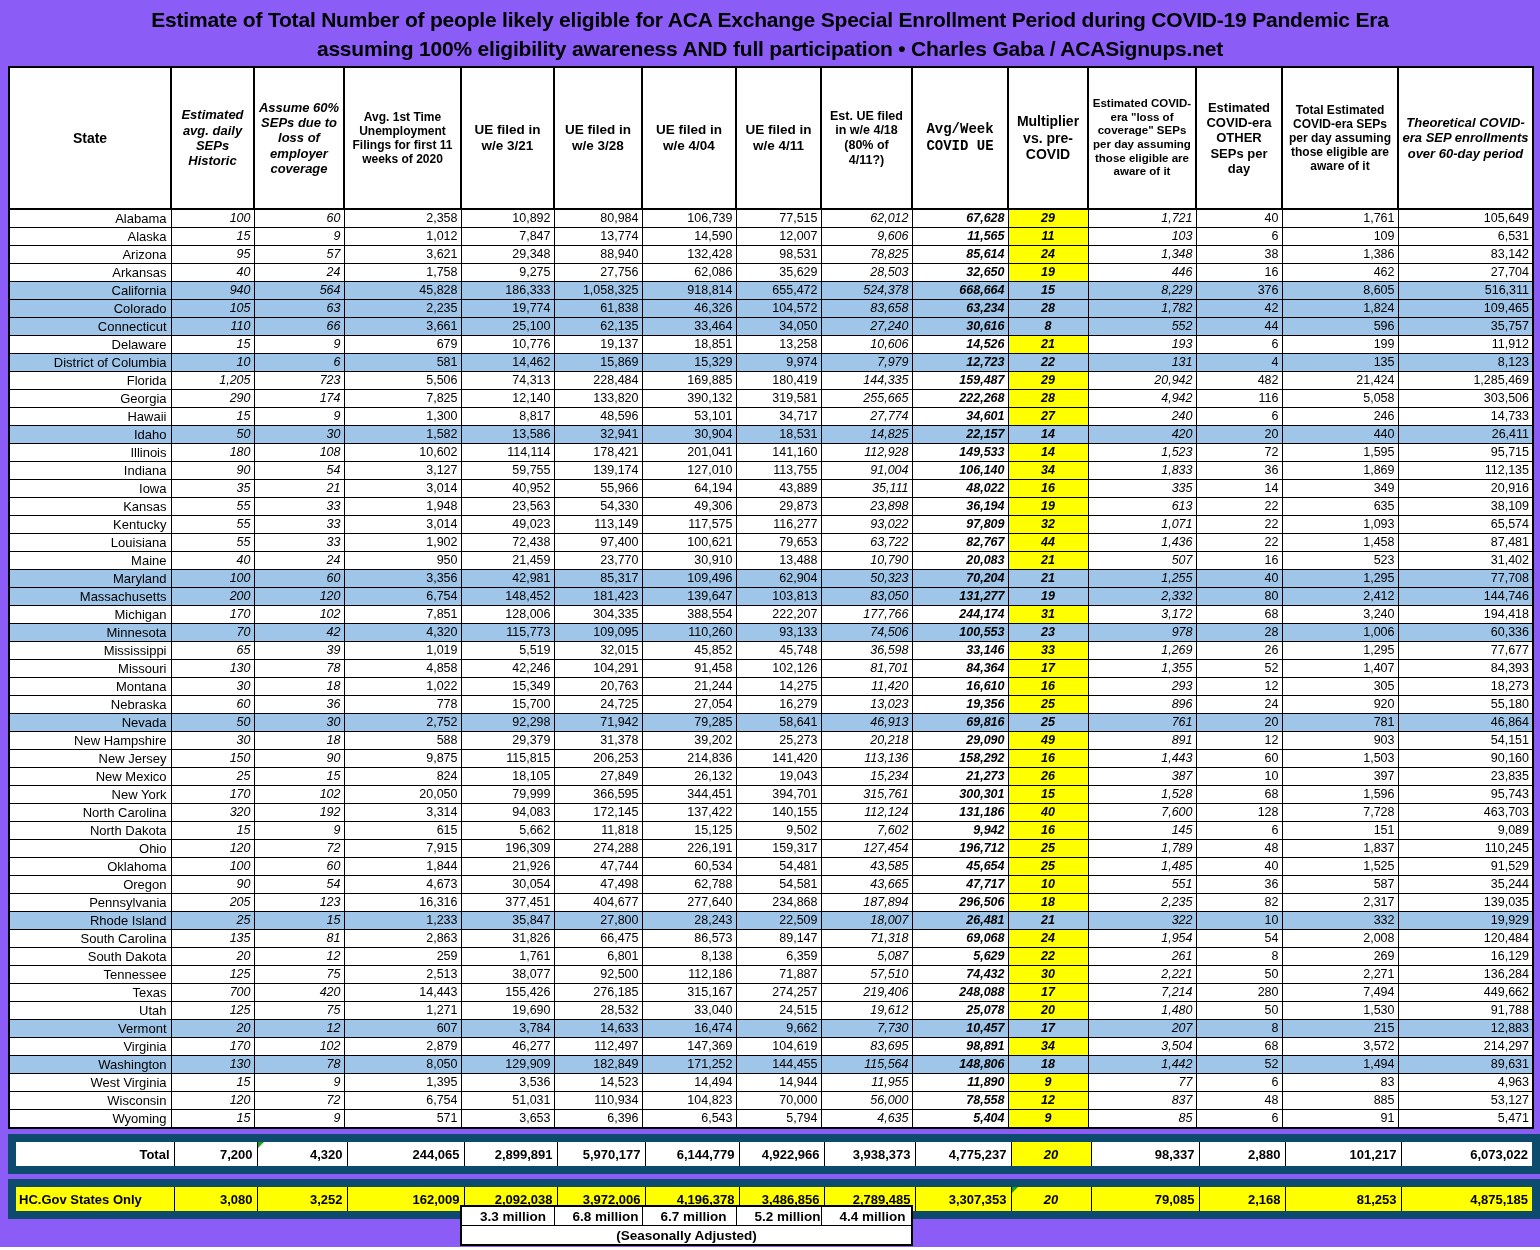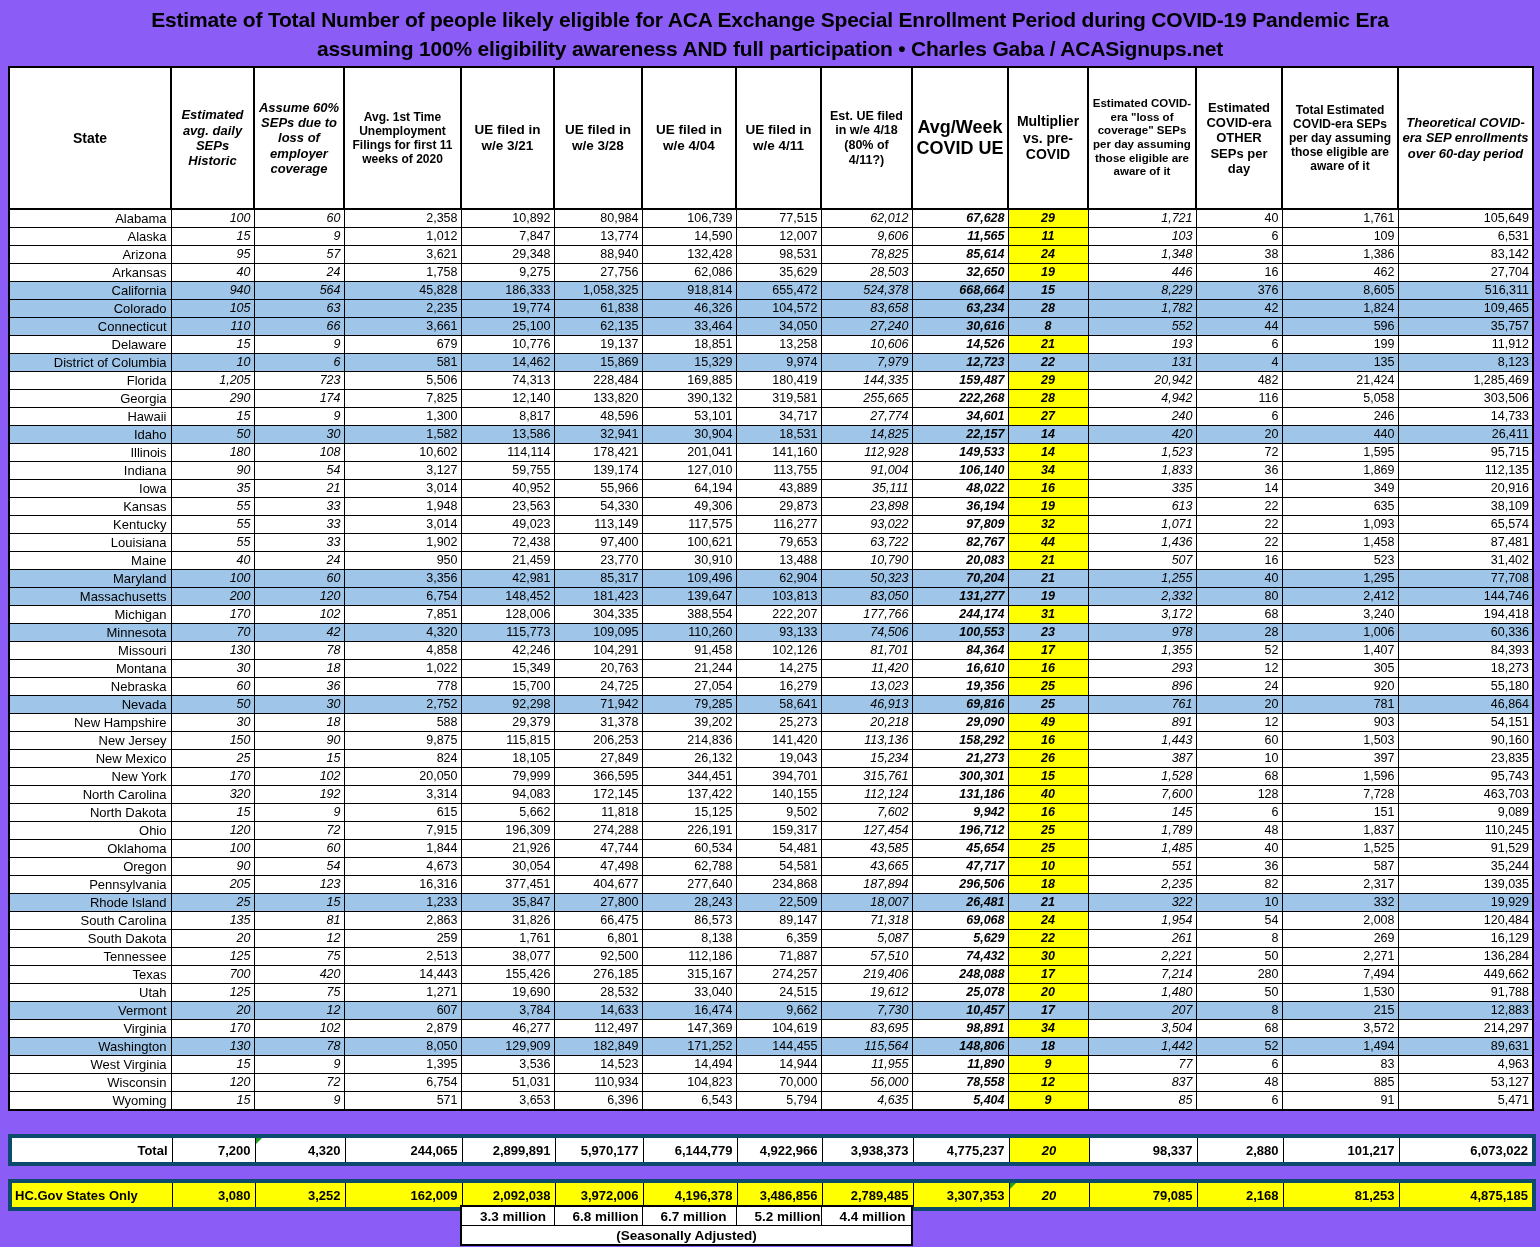--- a/index.html
+++ b/index.html
@@ -10,38 +10,38 @@
   table { border-collapse:collapse; table-layout:fixed; }
   
   .main { position:absolute; left:8px; top:66px; width:1524px; border:2px solid #000; background:#fff; }
   .main thead th { border:2px solid #000; font-weight:bold; vertical-align:middle;
                    padding:2px 3px; height:136px; line-height:1.18; overflow:hidden; background:#fff; }
   th.c0 { font-size:14px; }
   th.c1, th.c2 { font-style:italic; font-size:13px; }
   th.c3 { background:#FFC000; font-size:12px; }
   th.c4, th.c5, th.c6, th.c7 { font-size:13.5px;margin-top:37px; }
   th.c8 { font-size:12.5px; }
-  th.c9 { background:#FFC000; font-size:18px; }
+  th.c9 { background:#FFC000; font-size:14px;font-family:Liberation Mono, monospace; }
   th.c10 { background:#FFFF00; font-size:14px; }
   th.c11 { font-size:11.5px; }
   th.c12 { font-size:13px; }
   th.c13 { font-size:12px; }
   th.c14 { font-style:italic; font-size:13px; }
   .main tbody td { border:1px solid #000; height:17px; font-size:12.5px; line-height:17px;
                    text-align:right; padding:0 3px; white-space:nowrap; overflow:hidden; }
   .main tbody td:nth-child(1)  { font-size:13px; padding-right:4px; }
   .main tbody td:nth-child(2),
   .main tbody td:nth-child(3)  { font-style:italic; }
   .main tbody td:nth-child(9)  { font-style:italic; }
   .main tbody td:nth-child(10) { font-weight:bold; font-style:italic; }
   .main tbody td:nth-child(11) { font-weight:bold; font-style:italic; text-align:center; background:#FFFF00; }
   .main tbody td:nth-child(12) { font-style:italic; }
   .main tbody tr.hl td { background:#9FC5E8; }
   
-  .sumtable { position:absolute; left:8px; width:1524px; border:4px solid #0c4a6e; background:#fff; }
+  .sumtable { position:absolute; left:8px; width:1524px; border:8px solid #0c4a6e; background:#fff; }
   .sumtable td { border:1px solid #000; height:24px; font-weight:bold; font-size:13px;
                  text-align:right; padding:0 4px; white-space:nowrap; overflow:hidden; }
   #totalRow { top:1134px; }
   #totalRow td.mult, #hcgovRow td.mult { background:#FFFF00; font-style:italic; text-align:center; }
   #hcgovRow { top:1179px; }
   #hcgovRow td { background:#FFFF00; }
   #hcgovRow td.lbl { text-align:left; padding-left:3px; }
   td.flag { position:relative; }
   td.flag::before { content:""; position:absolute; top:0; left:0; width:0; height:0;
                     border-left:6px solid #1fa11f; border-bottom:6px solid transparent; }
@@ -500,20 +500,37 @@
           <td>93,133</td>
           <td>74,506</td>
           <td>100,553</td>
           <td>23</td>
           <td>978</td>
           <td>28</td>
           <td>1,006</td>
           <td>60,336</td>
         </tr>
         <tr>
+          <td>Mississippi</td>
+          <td>65</td>
+          <td>39</td>
+          <td>1,019</td>
+          <td>5,519</td>
+          <td>32,015</td>
+          <td>45,852</td>
+          <td>45,748</td>
+          <td>36,598</td>
+          <td>33,146</td>
+          <td>33</td>
+          <td>1,269</td>
+          <td>26</td>
+          <td>1,295</td>
+          <td>77,677</td>
+        </tr>
+        <tr>
           <td>Missouri</td>
           <td>130</td>
           <td>78</td>
           <td>4,858</td>
           <td>42,246</td>
           <td>104,291</td>
           <td>91,458</td>
           <td>102,126</td>
           <td>81,701</td>
           <td>84,364</td>

